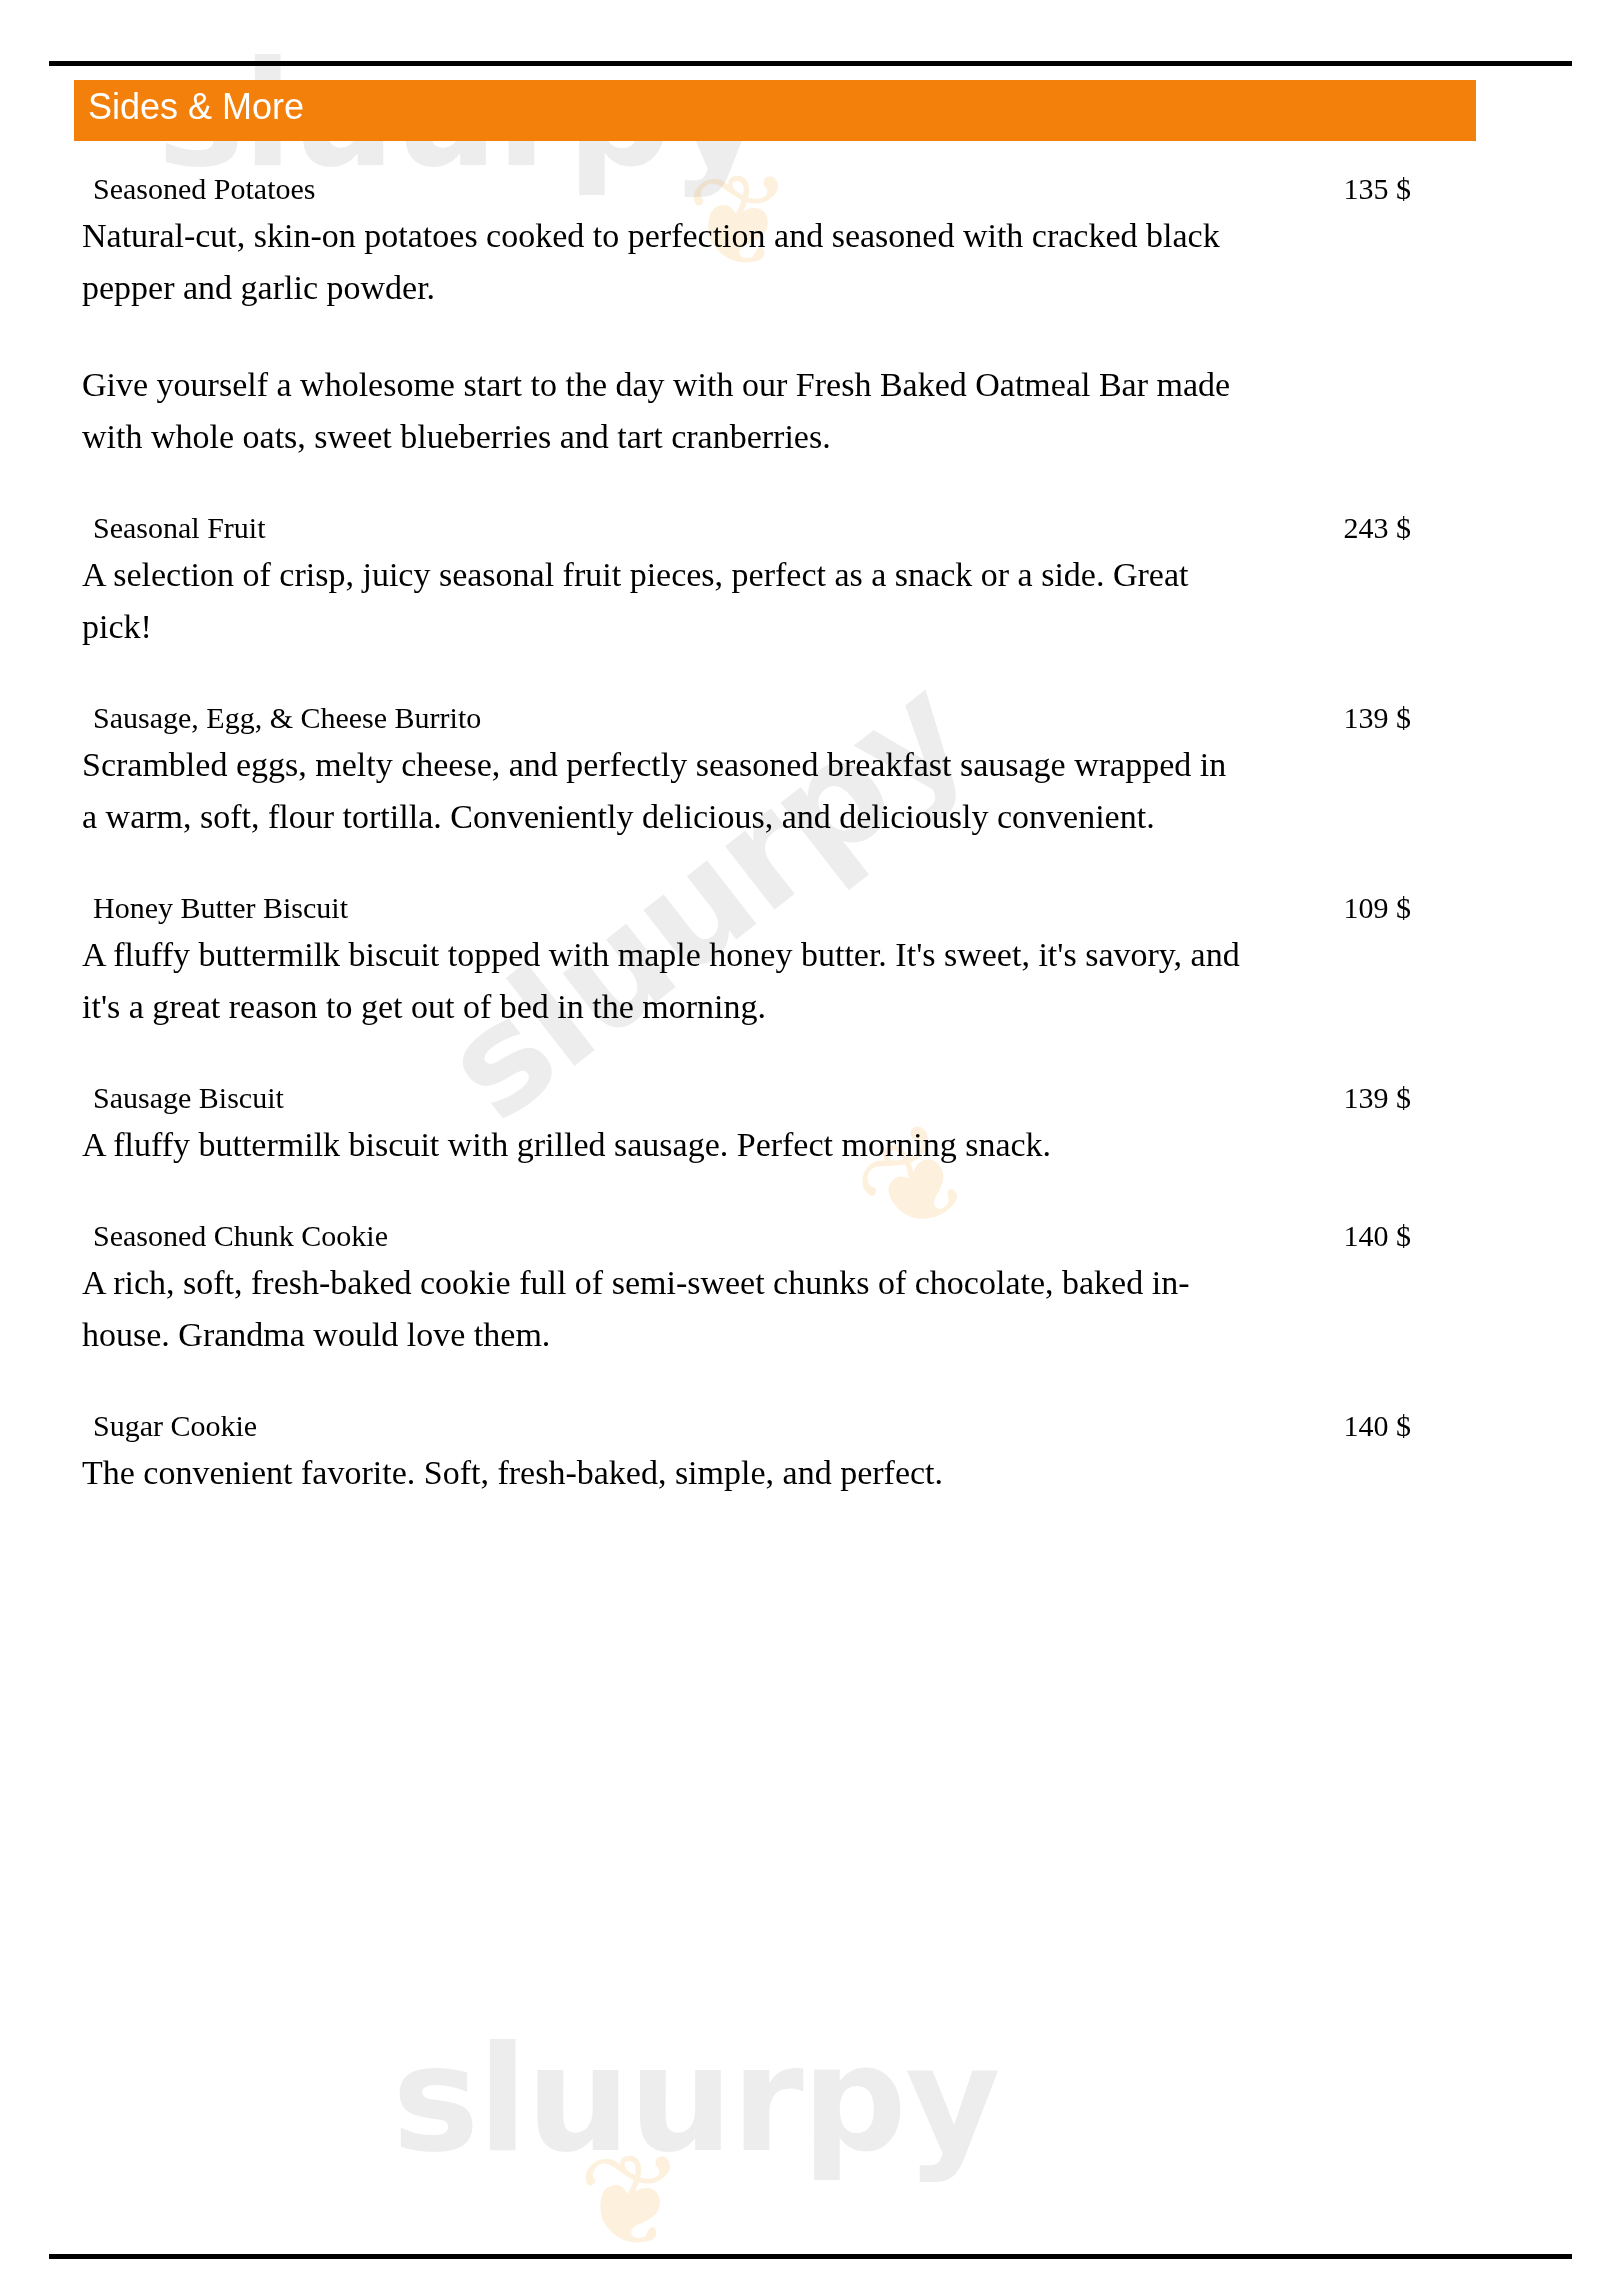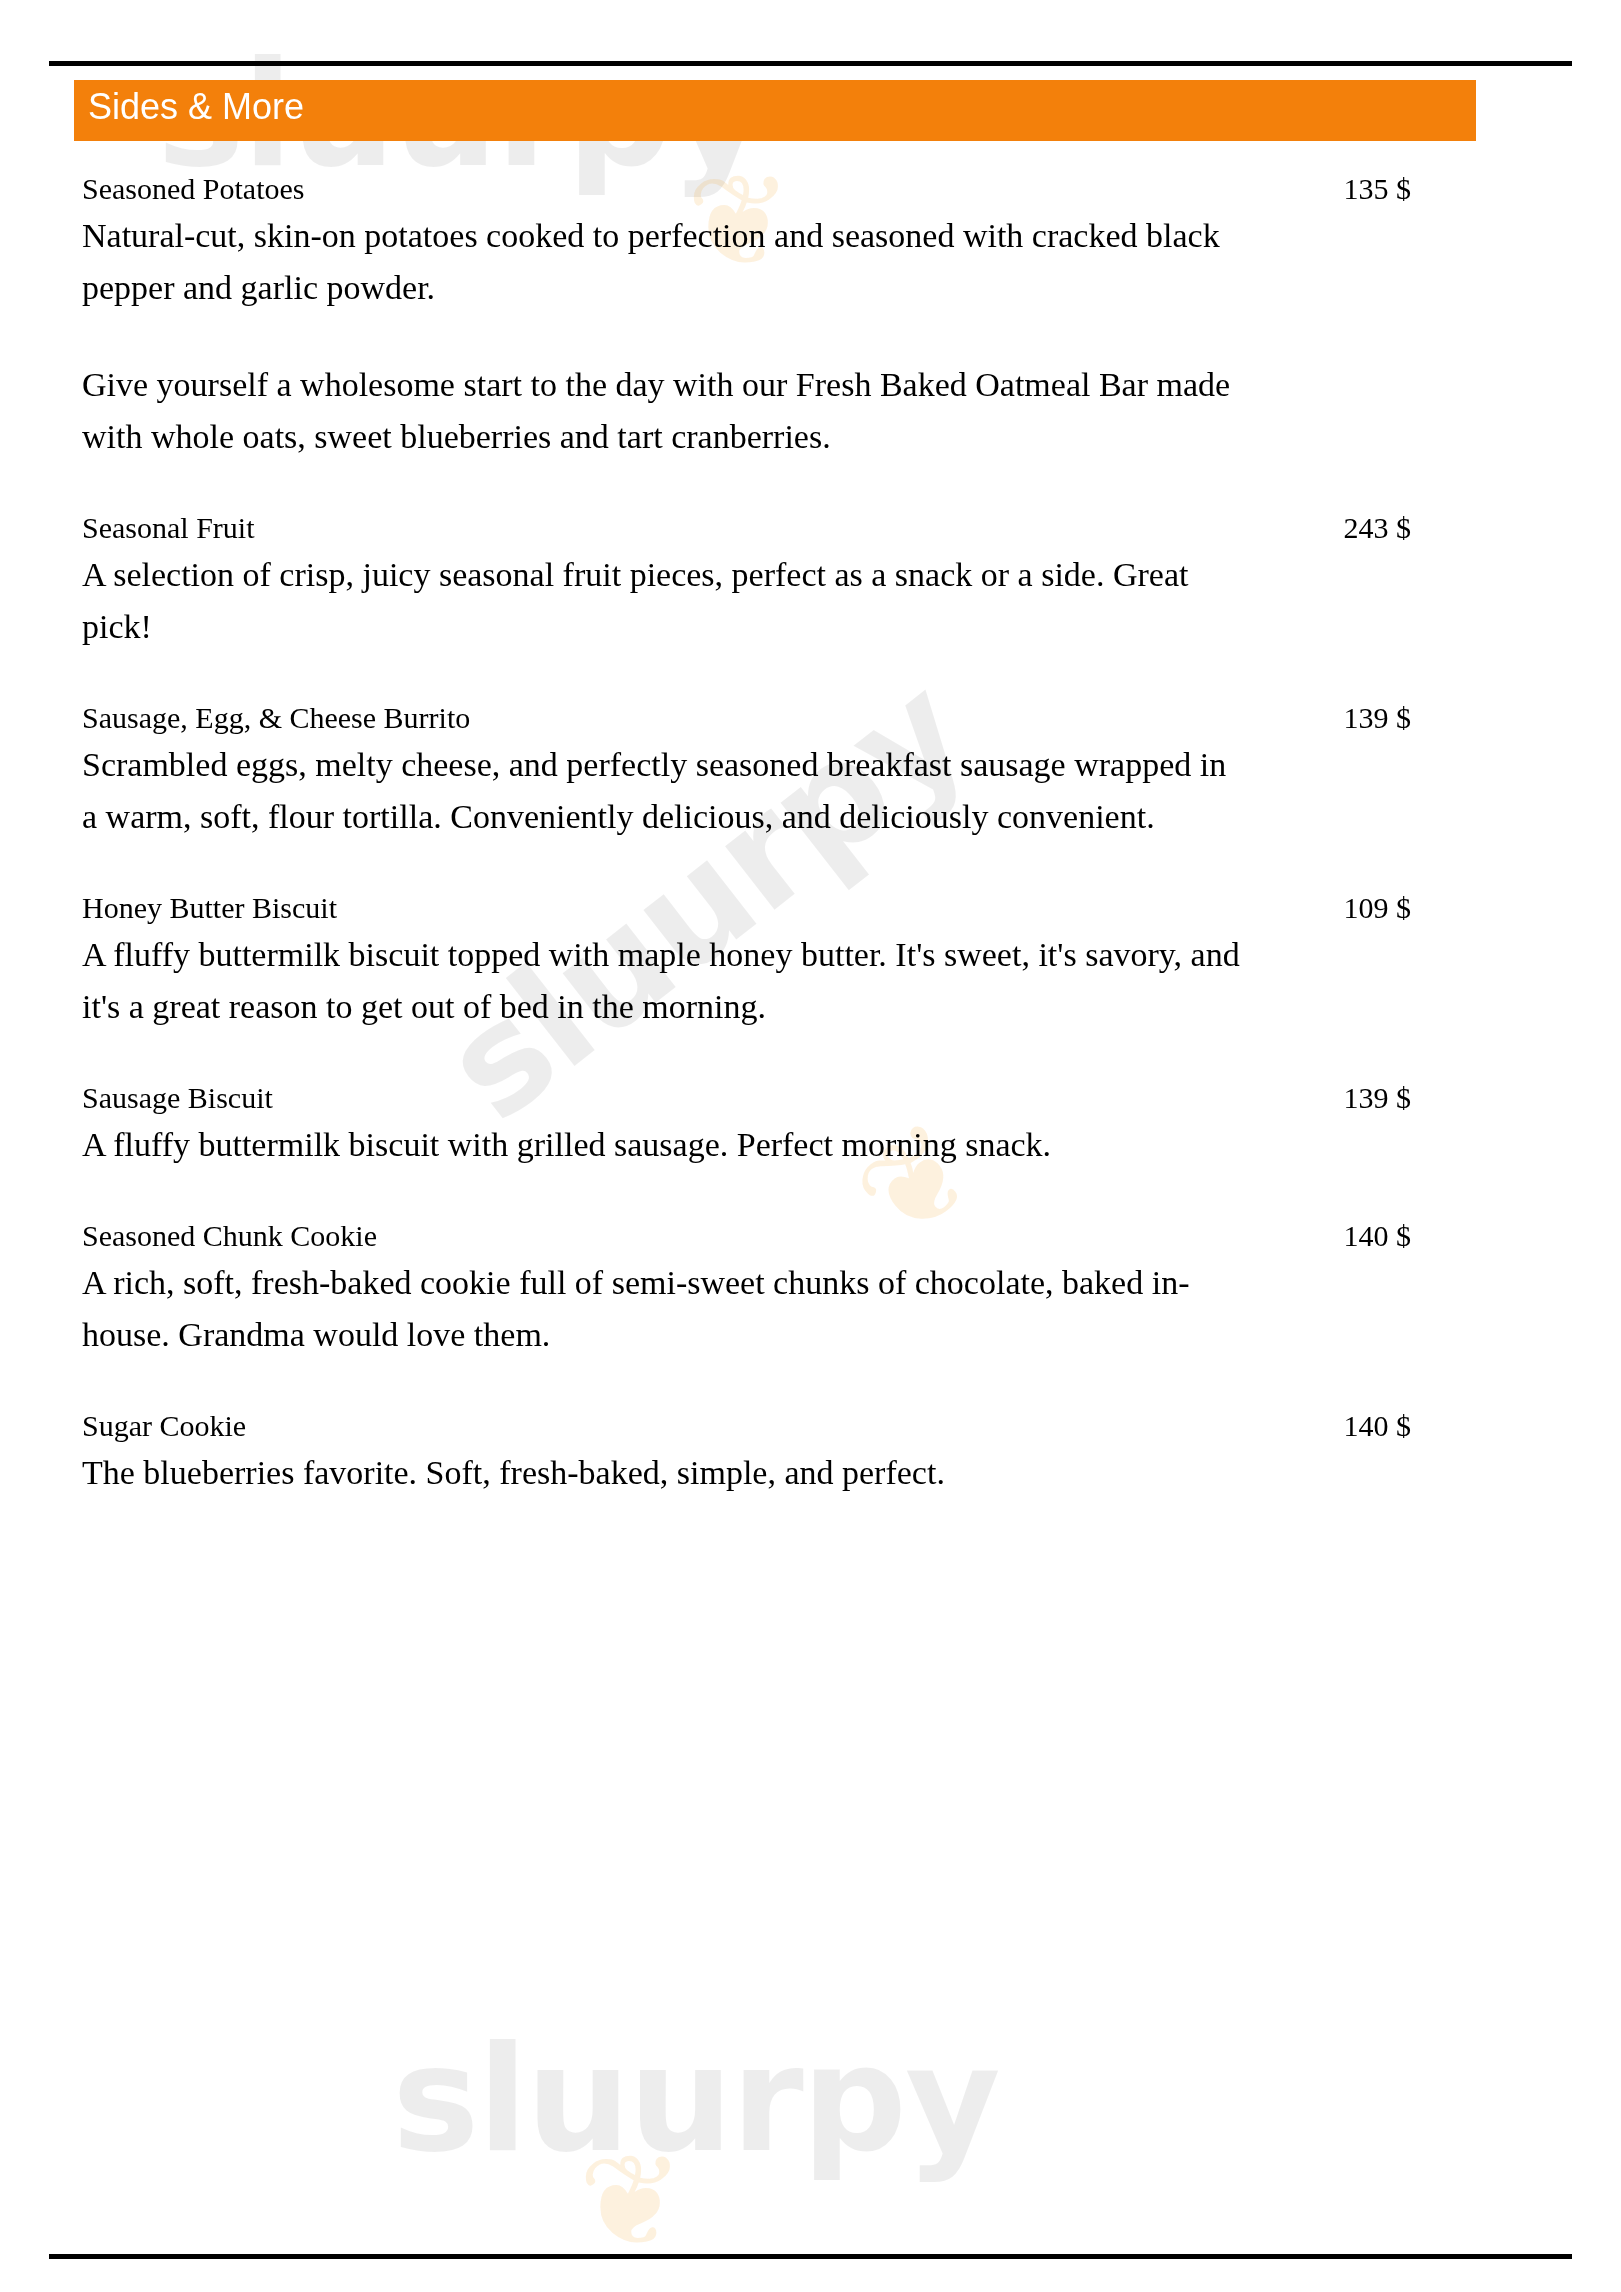--- a/index.html
+++ b/index.html
@@ -123,21 +123,21 @@
     position: relative;
     margin-bottom: 45px;
   }
   .item-head {
     position: relative;
     display: block;
     height: 39px;
   }
   .item-name {
     position: absolute;
-    left: 0;
+    left: 11px;
     top: 0;
     font-size: 30px;
     line-height: 39px;
     white-space: nowrap;
   }
   .item-price {
     position: absolute;
     right: 82px;
     top: 0;
     font-size: 30px;
@@ -225,19 +225,19 @@
           <span class="item-price">140 $</span>
         </div>
         <div class="item-desc">A rich, soft, fresh-baked cookie full of semi-sweet chunks of chocolate, baked in-house. Grandma would love them.</div>
       </div>
 
       <div class="item">
         <div class="item-head">
           <span class="item-name">Sugar Cookie</span>
           <span class="item-price">140 $</span>
         </div>
-        <div class="item-desc">The blueberries favorite. Soft, fresh-baked, simple, and perfect.</div>
+        <div class="item-desc">The convenient favorite. Soft, fresh-baked, simple, and perfect.</div>
       </div>
 
     </div>
   </div>
 </div>
 
 
 </body></html>

